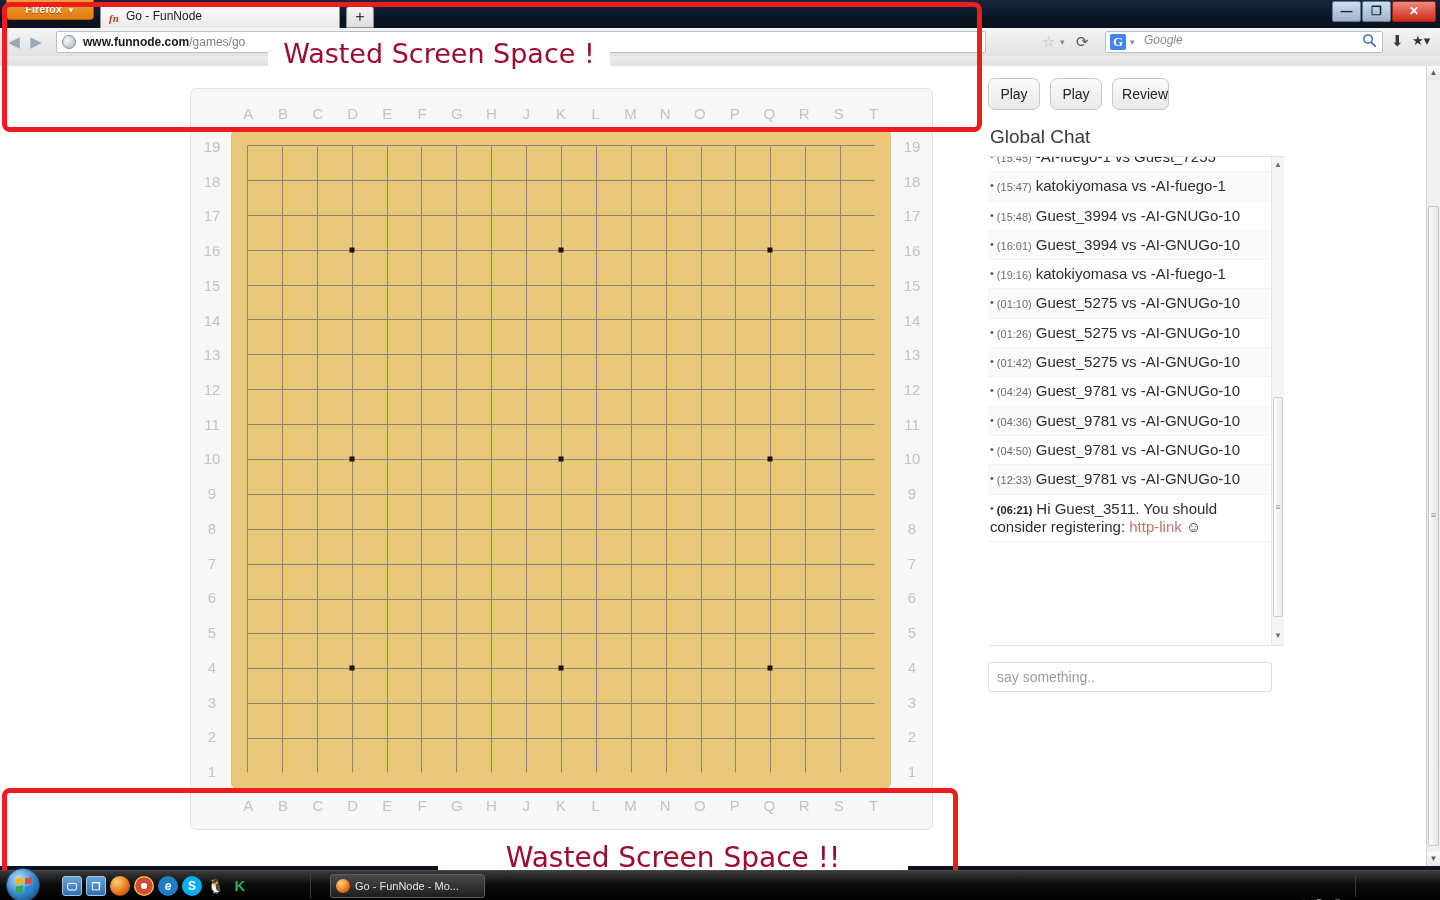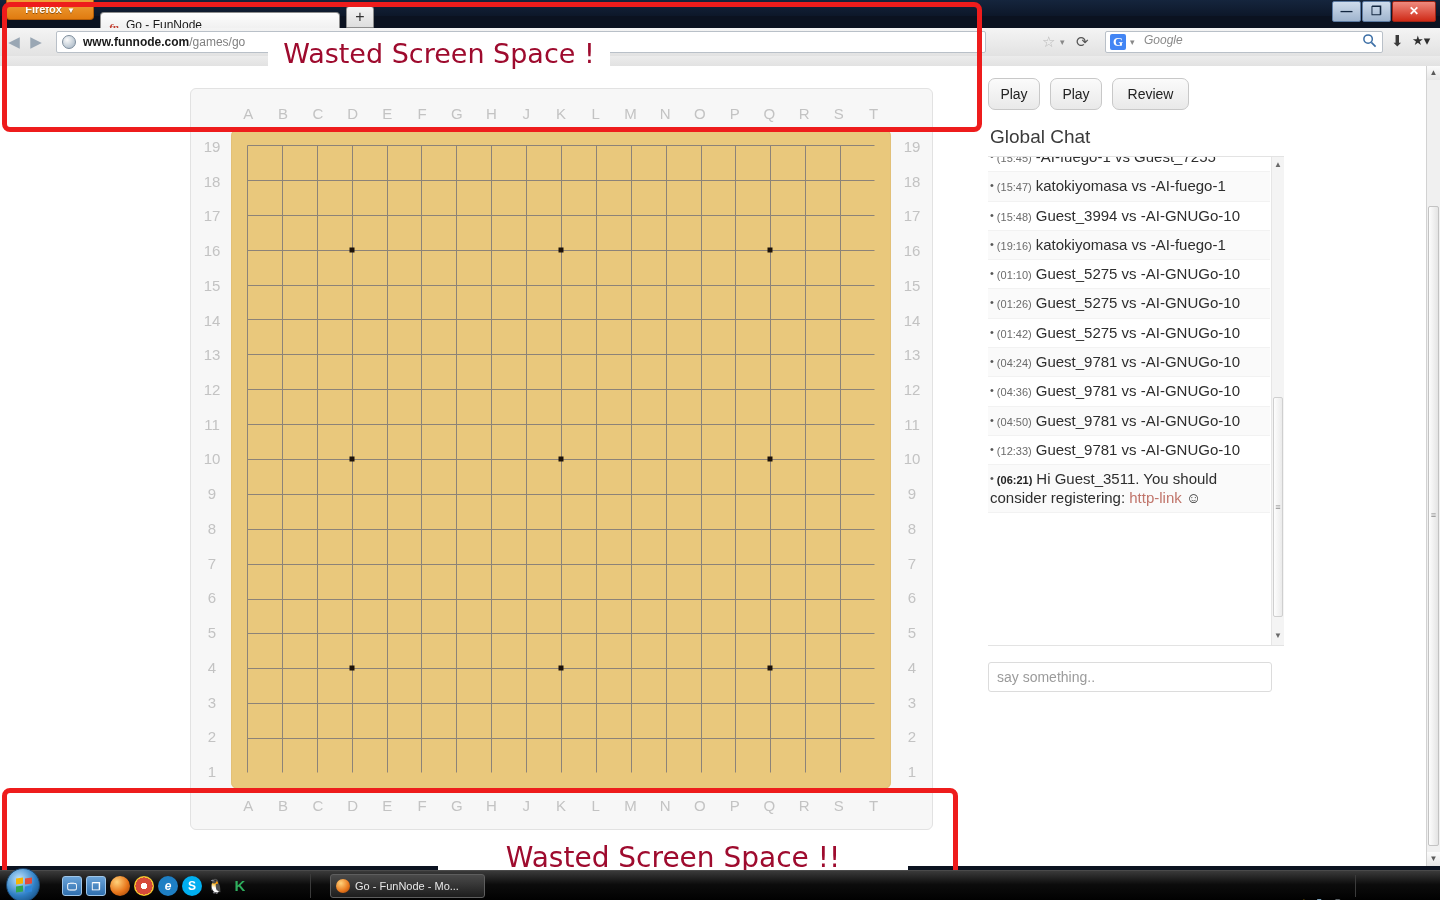--- a/index.html
+++ b/index.html
@@ -19,21 +19,21 @@
     background:linear-gradient(#f0a13a,#e07b10);
     border:1px solid #b35c06;border-top:none;
     border-bottom-left-radius:4px;border-bottom-right-radius:4px;
     color:#fff;font-size:11px;font-weight:bold;text-align:center;
     line-height:19px;text-shadow:0 1px 0 rgba(0,0,0,.4);
     box-sizing:border-box;
   }
   #ff-button .carat{font-size:8px;margin-left:5px;}
   #tabstrip{position:absolute;left:100px;top:3px;height:25px;}
   .tab{
-    position:absolute;top:9px;height:25px;box-sizing:border-box;
+    position:absolute;top:0;height:25px;box-sizing:border-box;
     background:linear-gradient(#fdfdfd,#e9e9e9);
     border:1px solid #8d8d8d;border-bottom:none;
     border-top-left-radius:4px;border-top-right-radius:4px;
     font-size:12px;color:#1a1a1a;line-height:24px;
     padding-left:8px;white-space:nowrap;overflow:hidden;
   }
   #tab0{left:0;width:240px;}
   #tab-fav{
     display:inline-block;width:14px;height:12px;vertical-align:-2px;
     font-size:11px;font-style:italic;color:#c0392b;font-weight:bold;
@@ -143,21 +143,21 @@
   #grid svg{display:block;}
 
   
   #sidepanel{position:absolute;left:988px;top:12px;width:300px;}
   #btnrow{display:flex;gap:10px;margin-bottom:16px;}
   .gbtn{
     width:52px;height:32px;background:linear-gradient(#fbfbfb,#e9e9e9);
     border:1px solid #c8c8c8;border-radius:7px;box-sizing:border-box;
     font-size:14px;color:#222;text-align:center;line-height:30px;
   }
-  .gbtn.wide{width:77px;}
+  .gbtn.wide{width:57px;text-align:right;}
   #chattitle{font-size:19px;color:#3b3b3b;margin:0 0 8px 2px;font-weight:normal;}
   #chatbox{
     position:relative;width:296px;height:488px;
     border-top:1px solid #e3e3e3;border-bottom:1px solid #e3e3e3;
     overflow:hidden;background:#fff;
   }
   #chatlist{position:absolute;left:0;top:-14px;width:282px;}
   .msg{
     font-size:15px;color:#2e2e2e;padding:5px 4px 5px 2px;line-height:1.22;
     border-bottom:1px solid #f2f2f2;
@@ -420,20 +420,21 @@
         <div class="gbtn">Play</div>
         <div class="gbtn">Play</div>
         <div class="gbtn wide">Review</div>
       </div>
     <h2 id="chattitle">Global Chat</h2>
     <div id="chatbox">
       <div id="chatlist">
           <div class="msg"><span class="dot">•</span><span class="tm">(15:45)</span><span>-AI-fuego-1 vs Guest_7255</span></div>
           <div class="msg"><span class="dot">•</span><span class="tm">(15:47)</span><span>katokiyomasa vs -AI-fuego-1</span></div>
           <div class="msg"><span class="dot">•</span><span class="tm">(15:48)</span><span>Guest_3994 vs -AI-GNUGo-10</span></div>
+          <div class="msg"><span class="dot">•</span><span class="tm">(16:01)</span><span>Guest_3994 vs -AI-GNUGo-10</span></div>
           <div class="msg"><span class="dot">•</span><span class="tm">(19:16)</span><span>katokiyomasa vs -AI-fuego-1</span></div>
           <div class="msg"><span class="dot">•</span><span class="tm">(01:10)</span><span>Guest_5275 vs -AI-GNUGo-10</span></div>
           <div class="msg"><span class="dot">•</span><span class="tm">(01:26)</span><span>Guest_5275 vs -AI-GNUGo-10</span></div>
           <div class="msg"><span class="dot">•</span><span class="tm">(01:42)</span><span>Guest_5275 vs -AI-GNUGo-10</span></div>
           <div class="msg"><span class="dot">•</span><span class="tm">(04:24)</span><span>Guest_9781 vs -AI-GNUGo-10</span></div>
           <div class="msg"><span class="dot">•</span><span class="tm">(04:36)</span><span>Guest_9781 vs -AI-GNUGo-10</span></div>
           <div class="msg"><span class="dot">•</span><span class="tm">(04:50)</span><span>Guest_9781 vs -AI-GNUGo-10</span></div>
           <div class="msg"><span class="dot">•</span><span class="tm">(12:33)</span><span>Guest_9781 vs -AI-GNUGo-10</span></div>
           <div class="msg notice"><span class="dot">•</span><span class="tm">(06:21)</span><span>Hi Guest_3511. You should consider registering: </span><span class="lnk">http-link</span><span> ☺</span></div>
         </div>

